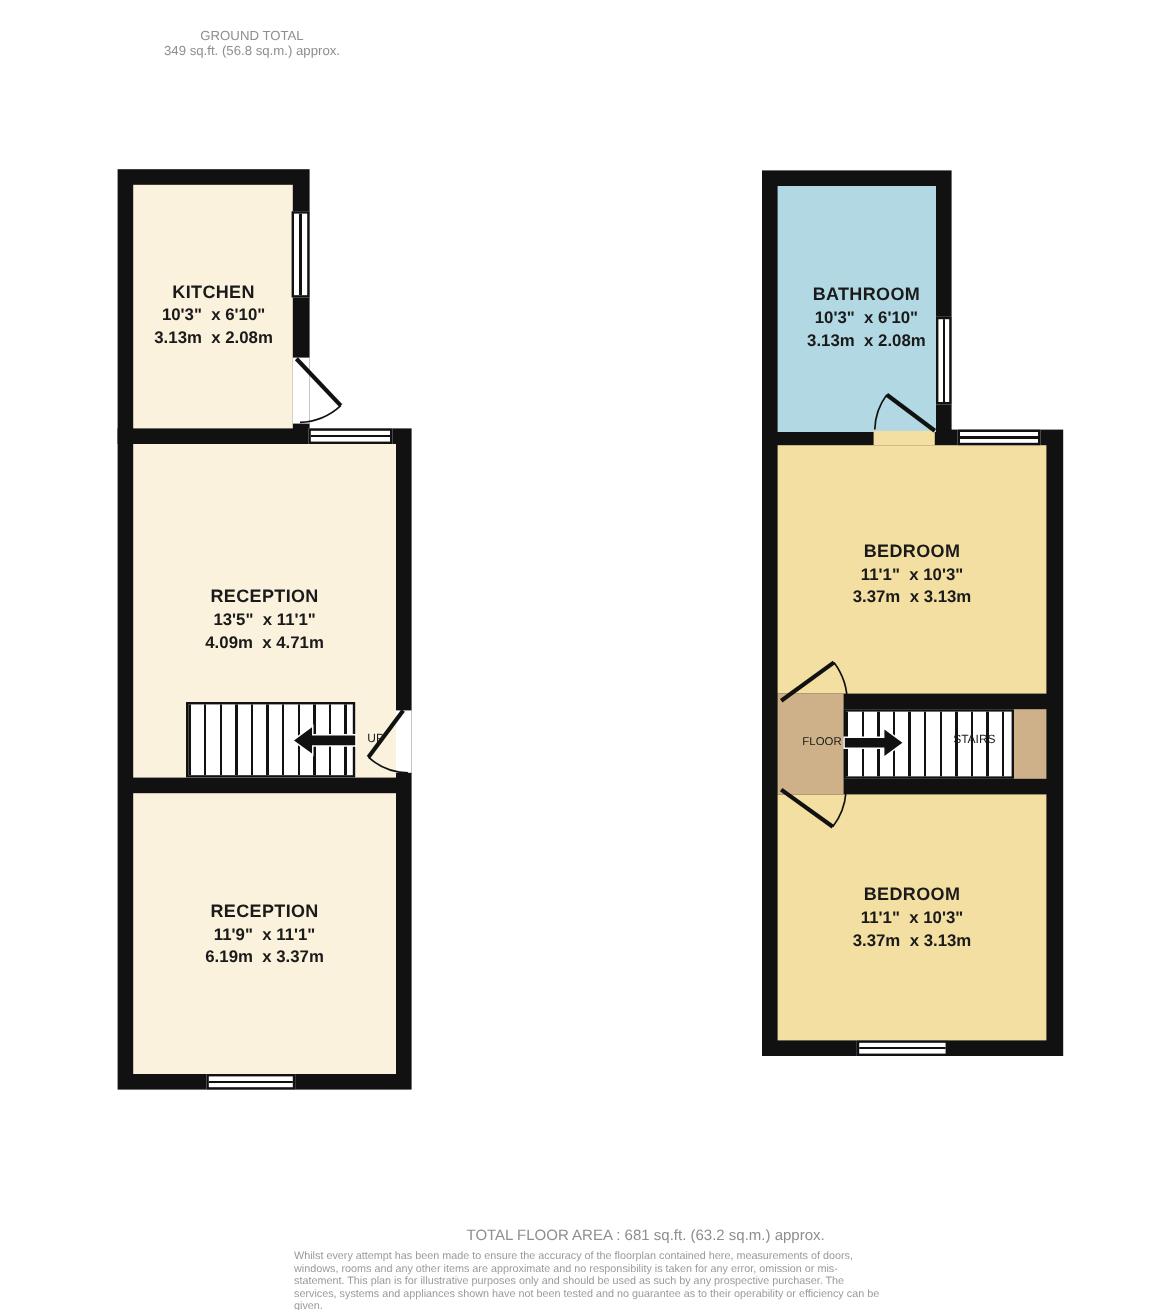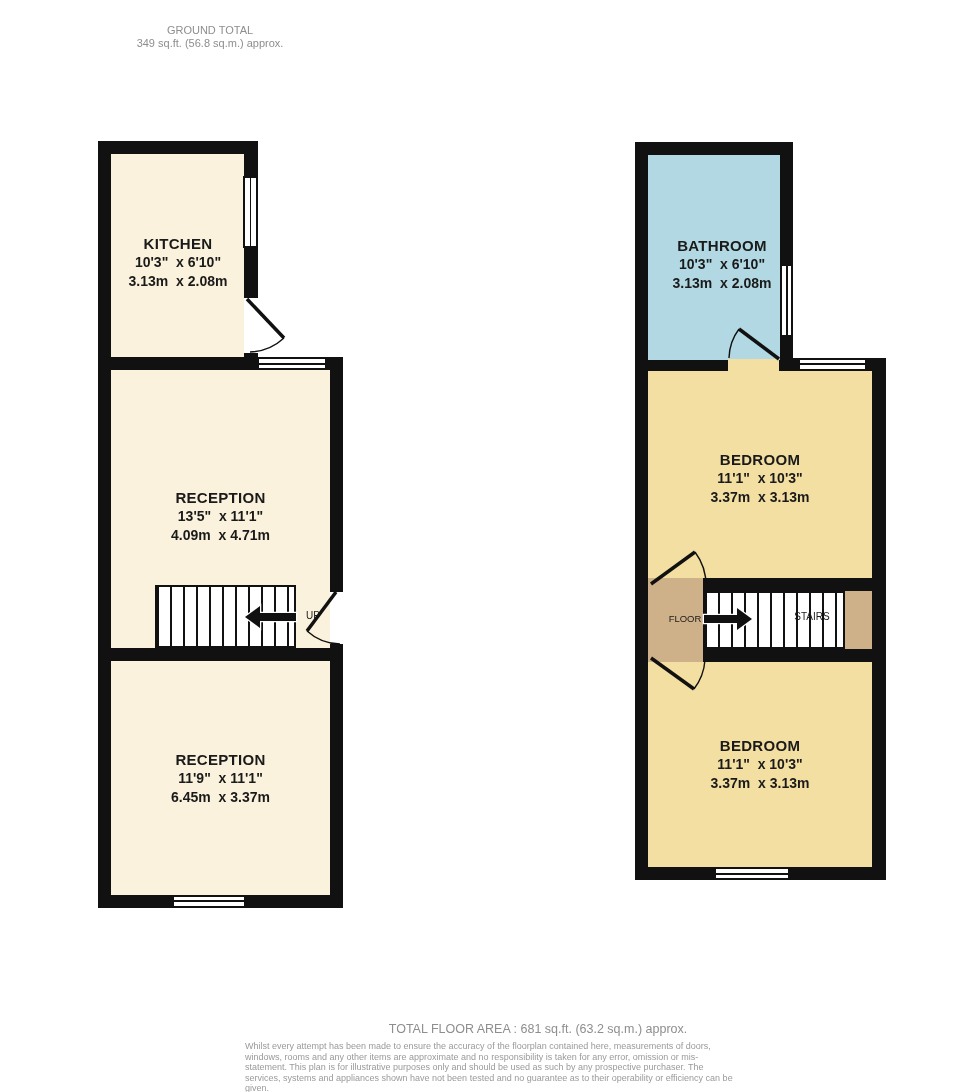--- a/index.html
+++ b/index.html
@@ -89,21 +89,21 @@
       <div class="dims">3.13m  x 2.08m</div>
     </div>
     <div class="room-label" style="left:111px;top:488px;width:219px;">
       <div class="room-name">RECEPTION</div>
       <div class="dims">13'5"  x 11'1"</div>
       <div class="dims">4.09m  x 4.71m</div>
     </div>
     <div class="room-label" style="left:111px;top:750px;width:219px;">
       <div class="room-name">RECEPTION</div>
       <div class="dims">11'9"  x 11'1"</div>
-      <div class="dims">6.45m  x 3.37m</div>
+      <div class="dims">6.19m  x 3.37m</div>
     </div>
     <div class="stair-text" style="left:298px;top:610px;width:30px;font-size:10px;">UP</div>
   </div>
 
   <div>
 
     <div class="wall-block" style="left:635px;top:142px;width:158px;height:231px;"></div>
     <div class="wall-block" style="left:635px;top:358px;width:251px;height:522px;"></div>
 
     <div class="floor-fill blue" style="left:648px;top:155px;width:132px;height:205px;"></div>

